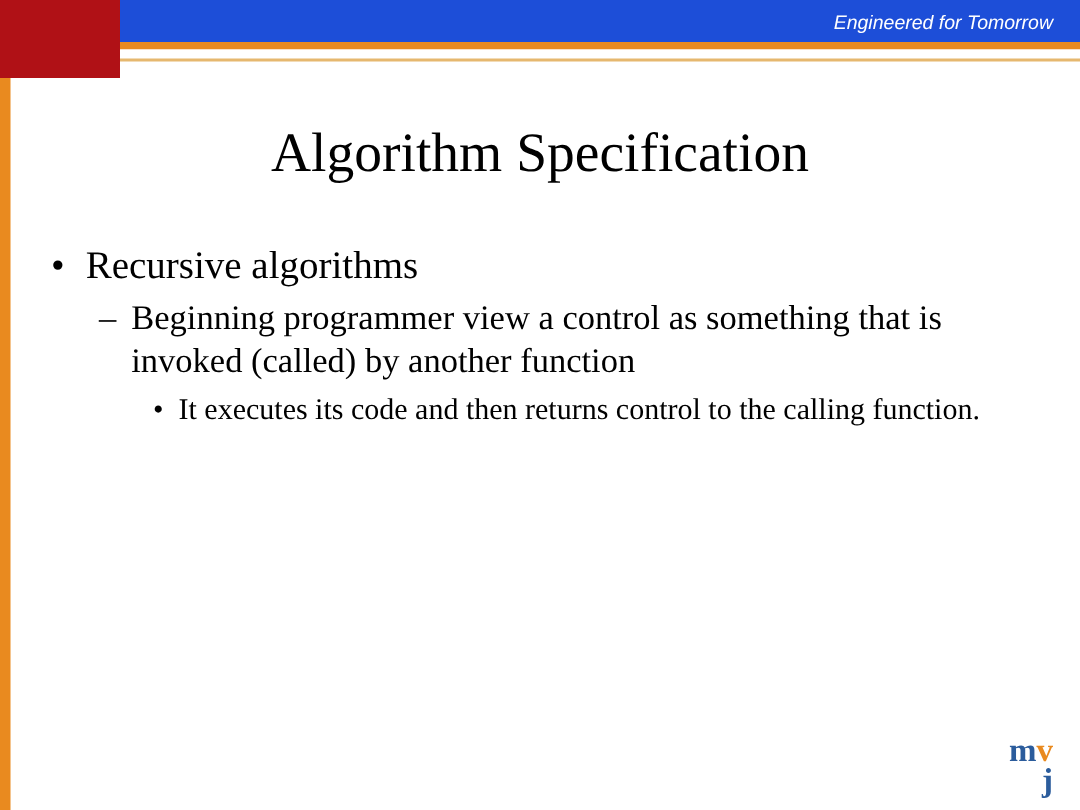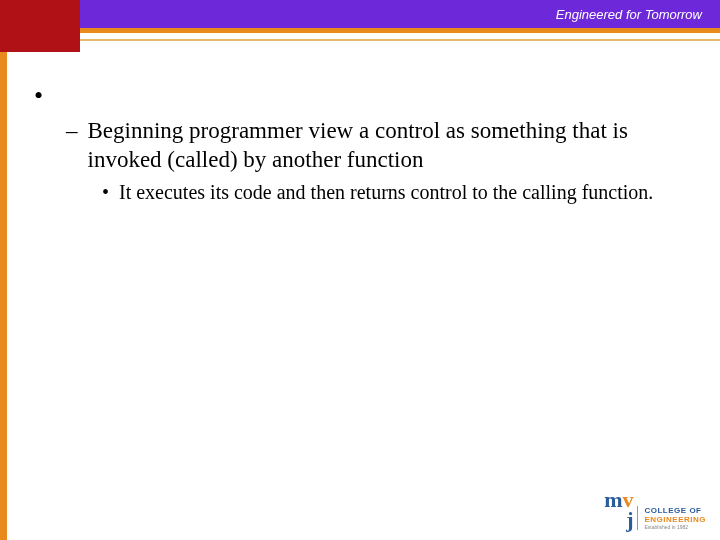--- a/index.html
+++ b/index.html
@@ -7,21 +7,21 @@
       width: 720px;
       height: 540px;
       font-family: "Times New Roman", Times, serif;
       background: #ffffff;
       position: relative;
       overflow: hidden;
     }
     .top-bar {
       width: 100%;
       height: 28px;
-      background: #6d28d9;
+      background: #1d4ed8;
       display: flex;
       justify-content: flex-end;
       align-items: center;
       padding-right: 18px;
     }
     .top-bar-text {
       color: #ffffff;
       font-family: Arial, sans-serif;
       font-size: 13px;
       font-style: italic;
@@ -149,23 +149,25 @@
 
 <div class="top-bar">
   <span class="top-bar-text">Engineered for Tomorrow</span>
 </div>
 <div class="red-block"></div>
 <div class="accent-strip"></div>
 <div class="accent-gap"></div>
 <div class="accent-thin"></div>
 
 <div class="content">
+  <h1 class="title">Algorithm Specification</h1>
 
   <div class="bullet-l1">
     <span class="mark">•</span>
+    <span>Recursive algorithms</span>
   </div>
 
   <div class="bullet-l2">
     <span class="mark">–</span>
     <span>Beginning programmer view a control as something that is invoked (called) by another function</span>
   </div>
 
   <div class="bullet-l3">
     <span class="mark">•</span>
     <span>It executes its code and then returns control to the calling function.</span>
@@ -173,18 +175,13 @@
 </div>
 
 <div class="logo">
   <div class="logo-mark">
     <div class="logo-row">
       <span class="logo-m">m</span>
       <span class="logo-v">v</span>
     </div>
     <span class="logo-j">j</span>
   </div>
-  <div class="logo-text">
-    <span class="logo-line1">COLLEGE OF</span>
-    <span class="logo-line2">ENGINEERING</span>
-    <span class="logo-line3">Established in 1982</span>
-  </div>
 </div>
 
 </body></html>

